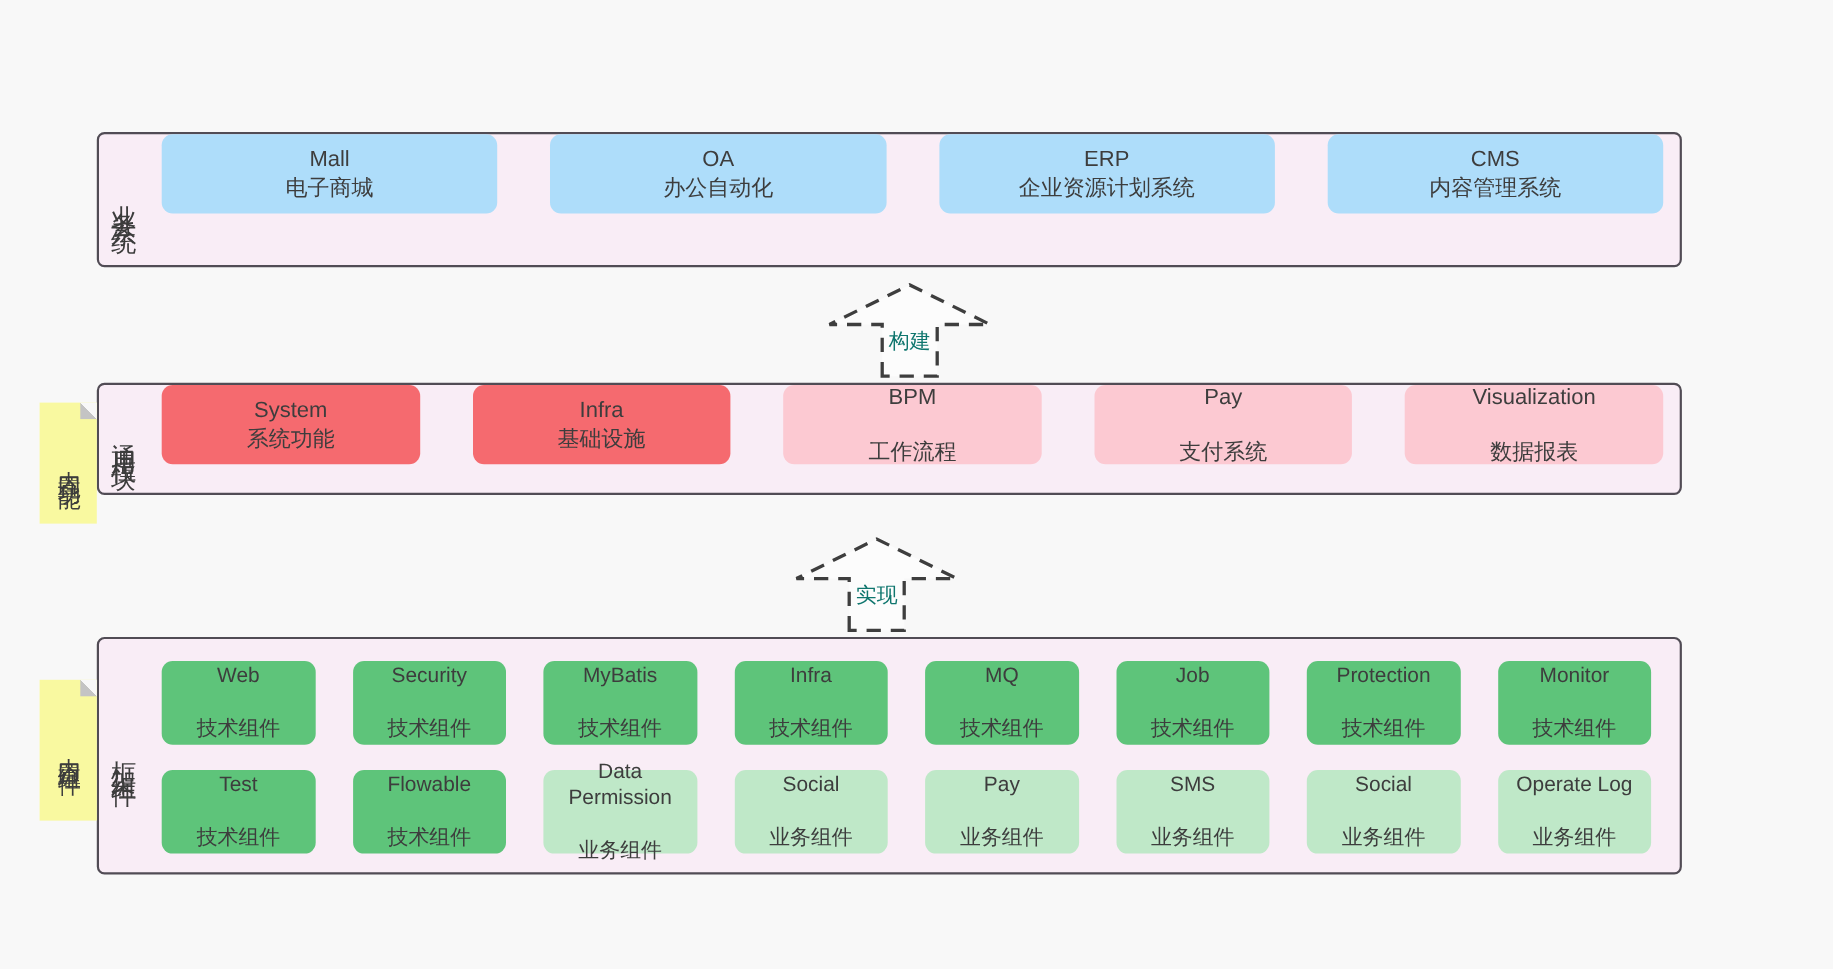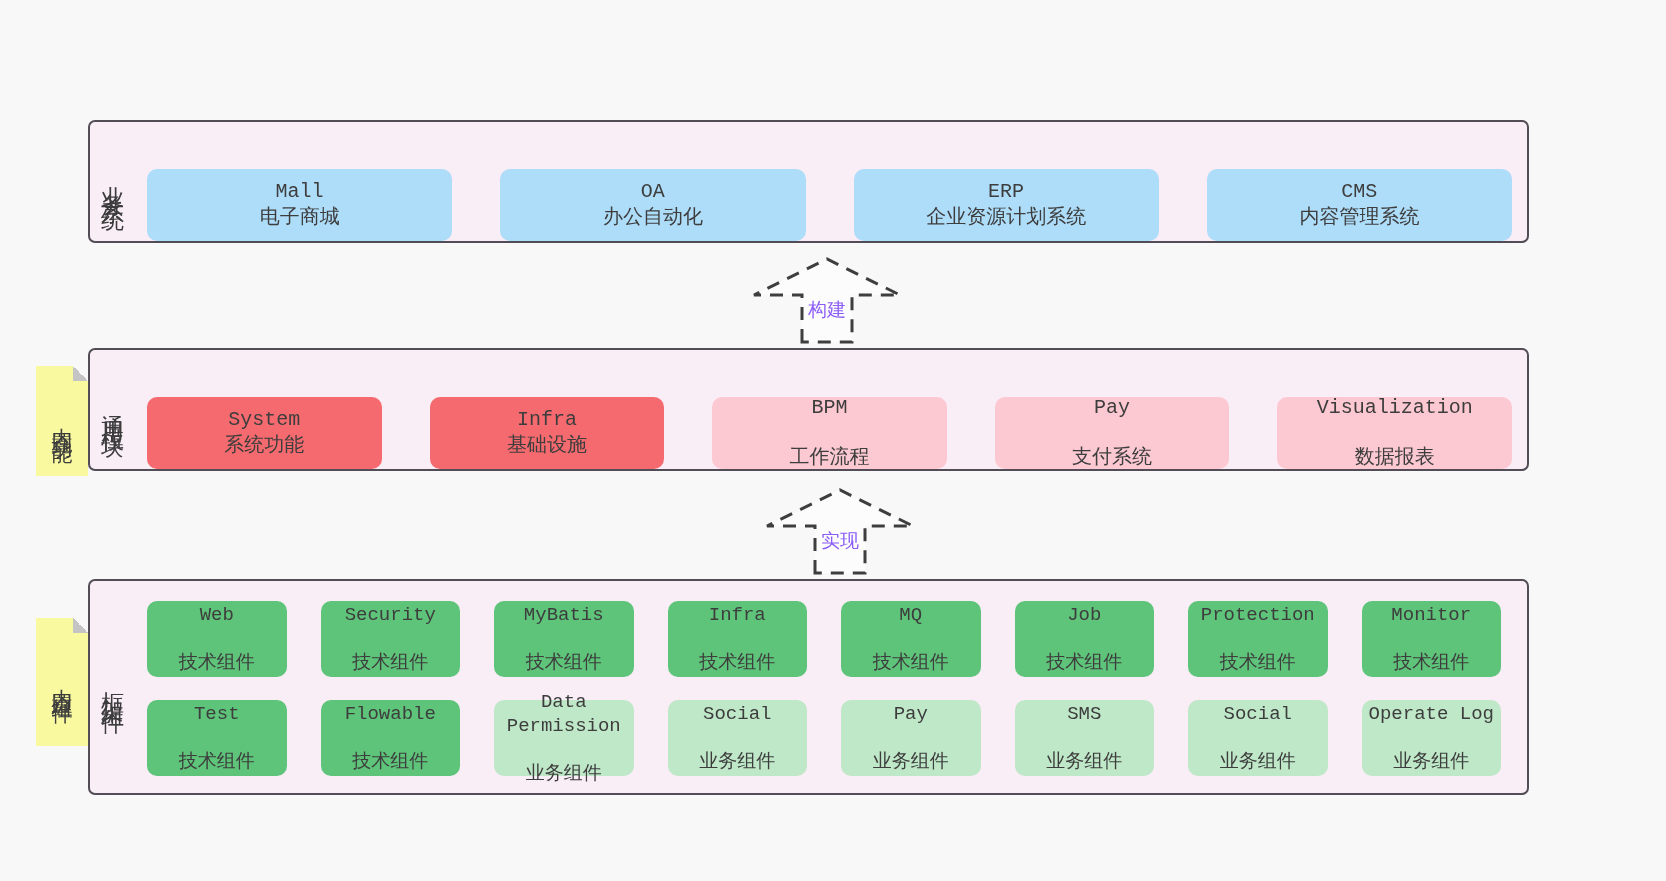--- a/index.html
+++ b/index.html
@@ -14,34 +14,34 @@
   
   .band {
     position:absolute; left:88px; width:1441px;
     background:#f9edf6;
     border:2px solid #514c55;
     border-radius:7px;
     box-sizing:border-box;
     z-index:1;
   }
   #band-business  { top:120px; height:123px; }
-  #band-common    { top:348px; height:123px;padding-left:12px; }
+  #band-common    { top:348px; height:102px;padding-left:12px; }
   #band-framework { top:579px; height:216px; }
 
   .band-label {
     position:absolute; left:8px; top:0; bottom:0;
     display:flex; align-items:center; justify-content:center;
     writing-mode:vertical-rl; text-orientation:upright;
     font-size:23px; letter-spacing:7px; color:#3c3c3c;
   }
 
   
   .box-row {
     position:absolute; left:57px; right:15px; top:0; bottom:0;
-    display:flex; align-items:flex-end; gap:48px;font-family:Liberation Mono, monospace;
+    display:flex; align-items:flex-start; gap:48px;
   }
   .box-row.grid8 { right:26px; gap:34px; top:auto; bottom:auto; height:76px; }
   #fw-row-1 { top:20px; }
   #fw-row-2 { top:119px; }
 
   .box {
     flex:1; height:72px; border-radius:10px;
     display:flex; flex-direction:column; align-items:center; justify-content:center;
     text-align:center; font-size:20px; line-height:1.32; color:#3d3d3d;
     padding:2px 6px; box-sizing:border-box;
@@ -68,26 +68,26 @@
     background:linear-gradient(to bottom left, #f8f8f8 50%, #c4c4c4 50%);
   }
   .sticky .sticky-text {
     writing-mode:vertical-rl; text-orientation:upright;
     font-size:21px; letter-spacing:5px; color:#3c3c3c;
   }
 
   
   .arrow { position:absolute; width:152px; height:90px; z-index:0; }
   #arrow-build     { left:751px; top:255px; }
-  #arrow-implement { left:764px; top:486px; }
+  #arrow-implement { left:721px; top:486px; }
   .arrow svg { display:block; }
   .arrow-label {
     position:absolute; left:50%; top:42px; transform:translateX(-50%);
     background:#fcfcfc; padding:0 3px;
-    font-size:19px; color:#8b5cf6; white-space:nowrap;
+    font-size:19px; color:#0f766e; white-space:nowrap;
   }
 </style>
 </head>
 <body>
 
 <div class="canvas">
 
   <div class="band" id="band-business">
     <div class="band-label">业务系统</div>
     <div class="box-row">

